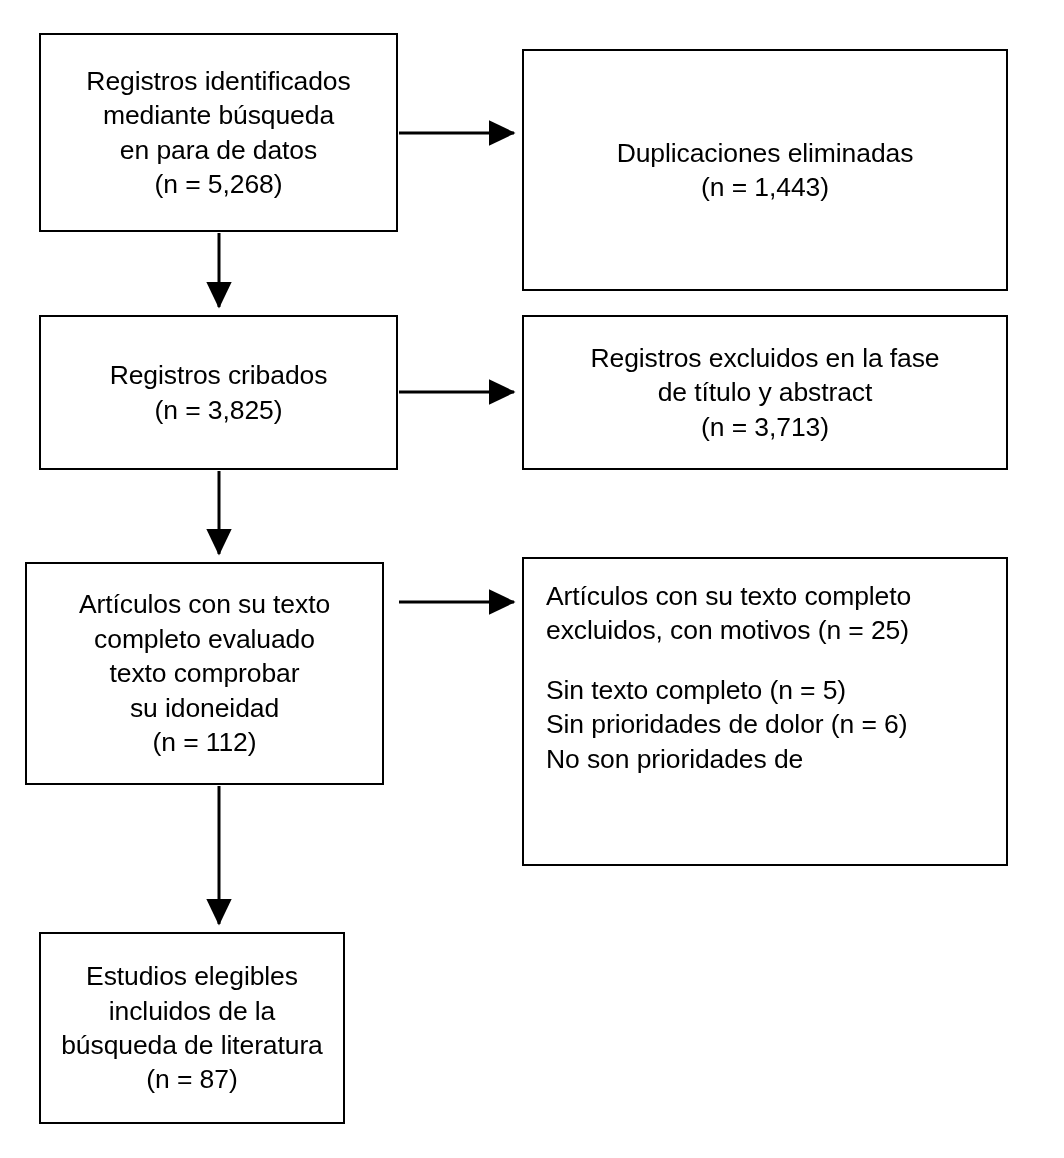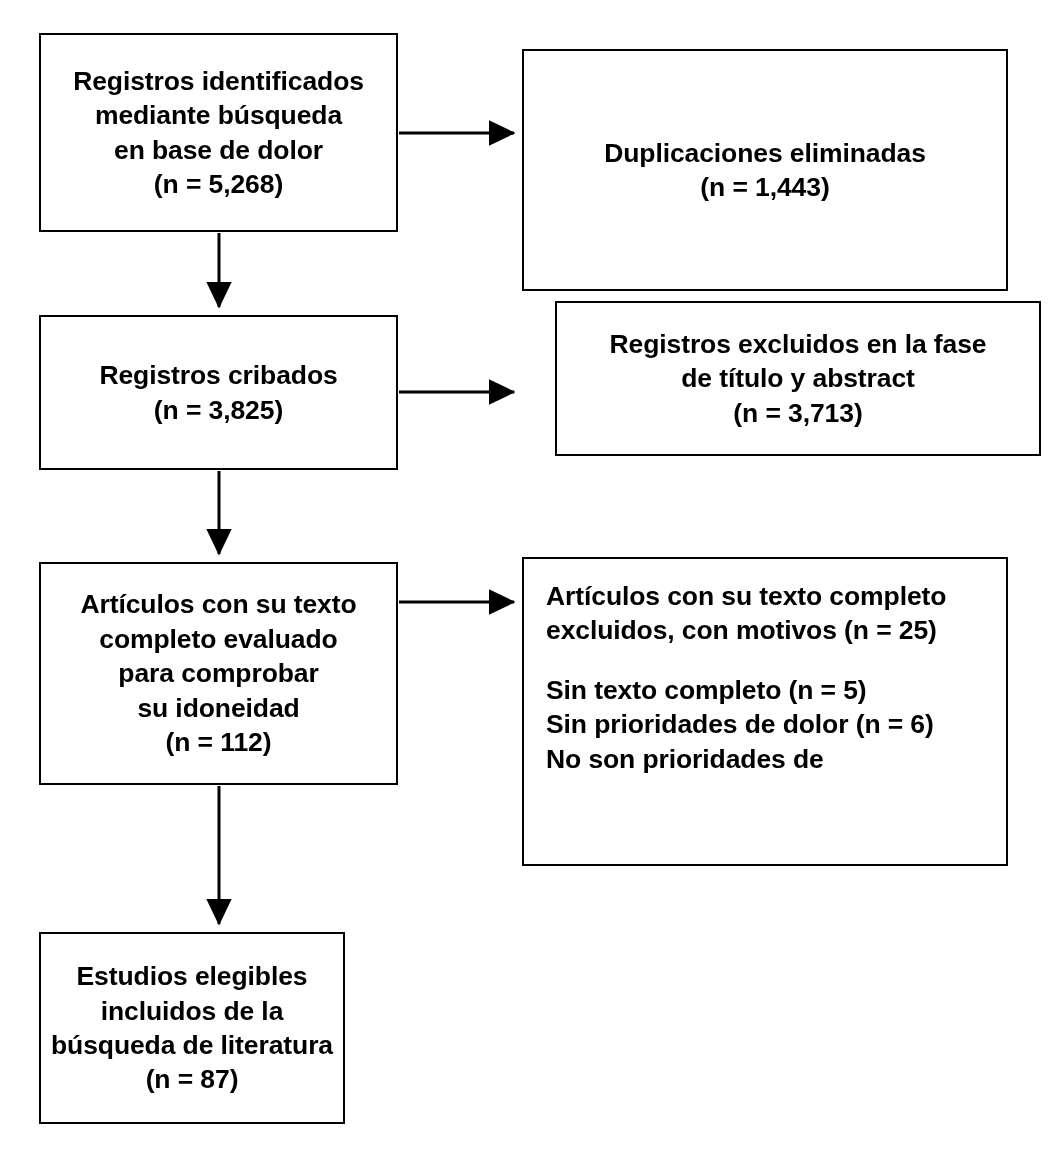--- a/index.html
+++ b/index.html
@@ -34,29 +34,29 @@
     background: #ffffff;
     display: flex;
     flex-direction: column;
     justify-content: center;
     font-size: 26.5px;
     line-height: 1.30;
     letter-spacing: -0.1px;
   }
   .node.center { align-items: center; text-align: center; }
   .node.left   { align-items: flex-start; text-align: left; padding-left: 22px; padding-right: 14px; }
-  .node .line { display: block; white-space: pre; font-weight: bold; }
+  .node .line { display: block; white-space: pre; }
   .node .gap { display: block; height: 0.95em; }
 
   
   #node-identified   { left: 39px;  top: 33px;   width: 359px; height: 199px; }
   #node-duplicates   { left: 522px; top: 49px;   width: 486px; height: 242px; }
   #node-screened     { left: 39px;  top: 315px;  width: 359px; height: 155px; }
-  #node-excluded-ta  { left: 522px; top: 301px;  width: 486px; height: 155px; margin-left: 33px; }
-  #node-fulltext     { left: 39px;  top: 562px;  width: 359px; height: 223px; }
+  #node-excluded-ta  { left: 522px; top: 315px;  width: 486px; height: 155px; }
+  #node-fulltext     { left: 25px;  top: 562px;  width: 359px; height: 223px; }
   #node-excluded-ft  { left: 522px; top: 557px;  width: 486px; height: 309px; }
   #node-included     { left: 39px;  top: 932px;  width: 306px; height: 192px; text-align: center; }
 
   #node-excluded-ft { justify-content: flex-start; padding-top: 20px; }
 </style>
 </head>
 <body>
 
 <div id="flow-root">
 
@@ -88,21 +88,21 @@
     </g>
 
     <g>
       <line x1="219" y1="786" x2="219" y2="924" stroke="#000000" stroke-width="3" marker-end="url(#arrowhead)"></line>
     </g>
   </svg>
 
   <div class="node center" id="node-identified">
     <span class="line">Registros identificados</span>
     <span class="line">mediante búsqueda</span>
-    <span class="line">en base de dolor</span>
+    <span class="line">en para de datos</span>
     <span class="line">(n = 5,268)</span>
   </div>
 
   <div class="node center" id="node-duplicates">
     <span class="line">Duplicaciones eliminadas</span>
     <span class="line">(n = 1,443)</span>
   </div>
 
   <div class="node center" id="node-screened">
     <span class="line">Registros cribados</span>
@@ -111,21 +111,21 @@
 
   <div class="node center" id="node-excluded-ta">
     <span class="line">Registros excluidos en la fase</span>
     <span class="line">de título y abstract</span>
     <span class="line">(n = 3,713)</span>
   </div>
 
   <div class="node center" id="node-fulltext">
     <span class="line">Artículos con su texto</span>
     <span class="line">completo evaluado</span>
-    <span class="line">para comprobar</span>
+    <span class="line">texto comprobar</span>
     <span class="line">su idoneidad</span>
     <span class="line">(n = 112)</span>
   </div>
 
   <div class="node left" id="node-excluded-ft">
     <span class="line">Artículos con su texto completo</span>
     <span class="line">excluidos, con motivos (n = 25)</span>
     <span class="gap"></span>
     <span class="line">Sin texto completo (n = 5)</span>
     <span class="line">Sin prioridades de dolor (n = 6)</span>

